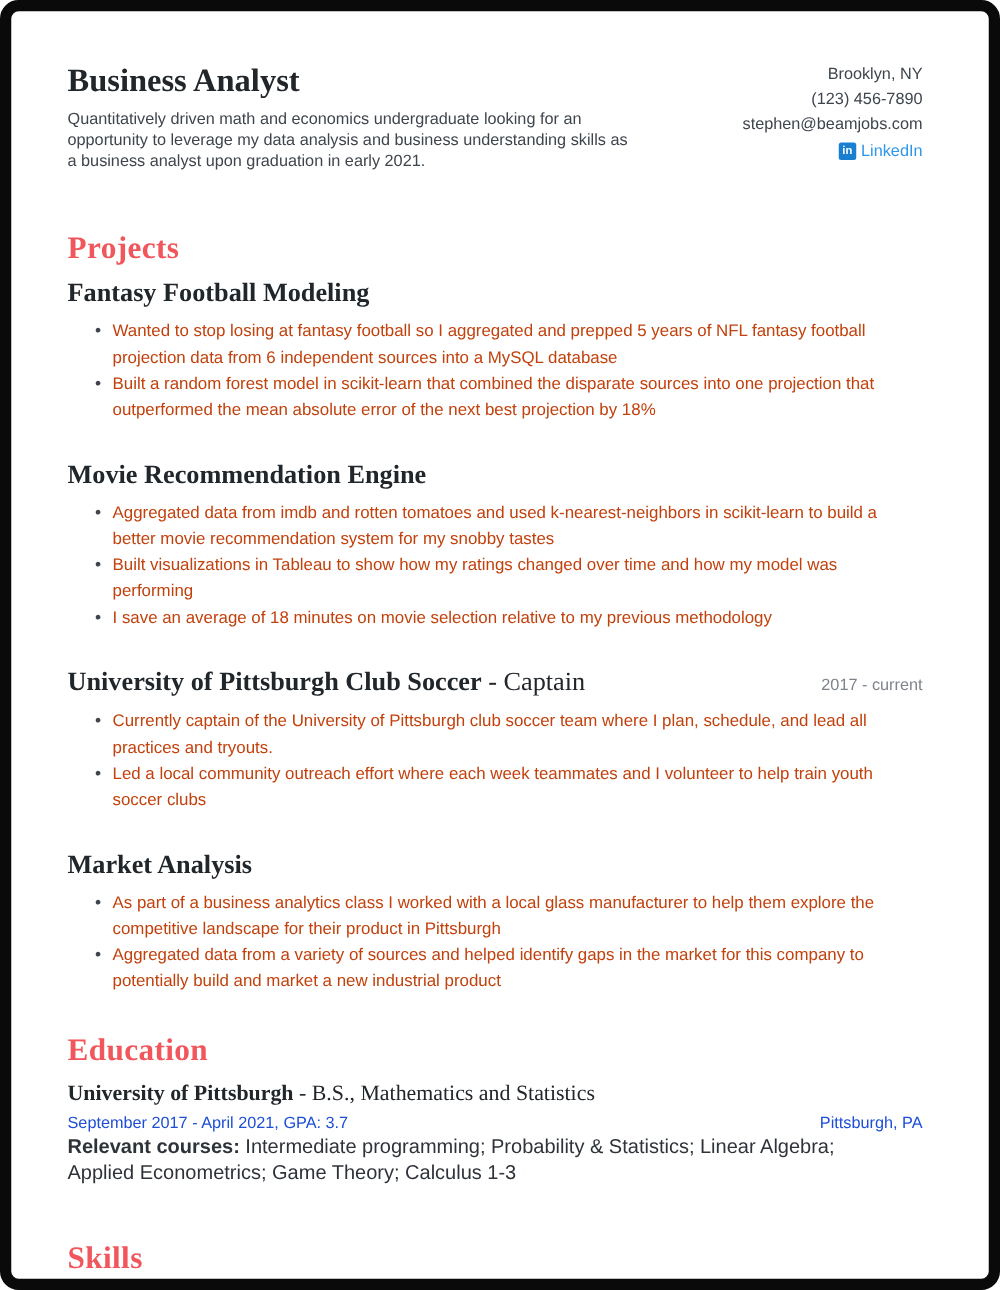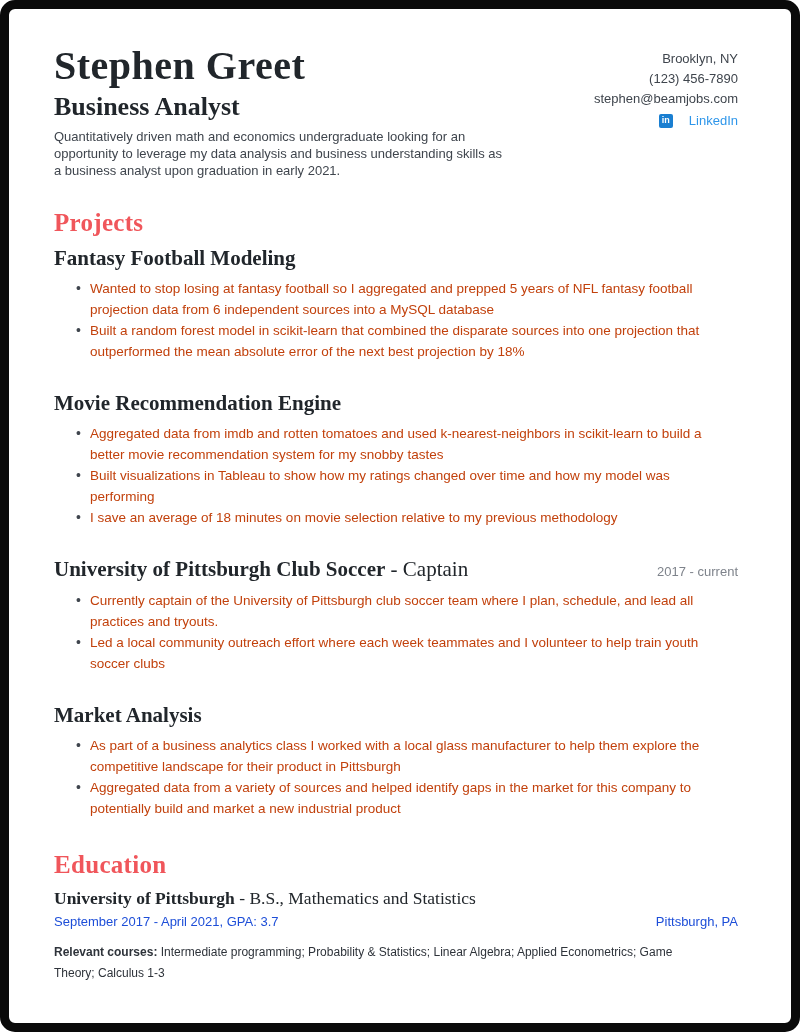--- a/index.html
+++ b/index.html
@@ -28,37 +28,37 @@
     font-weight: 700; font-size: 26px; line-height: 1.1;
     color: #21262b; margin-top: 6px;
   }
   .summary {
     margin-top: 6px; font-size: 13px; line-height: 17px;
     color: #3f454d; max-width: 452px;
   }
   .contact { text-align: right; font-size: 13px; line-height: 20px; color: #3f454d; padding-top: 4px; }
   .contact-row { display: block; }
   .linkedin-row {
-    display: inline-flex; align-items: center; gap: 16px;
+    display: inline-flex; align-items: center; gap: 4px;
     color: #2e96ea; cursor: pointer; text-decoration: none;
   }
   .linkedin-icon {
     display: inline-flex; align-items: center; justify-content: center;
     width: 14px; height: 14px; border-radius: 2px;
     background: #1a7fd1; color: #ffffff;
     font-size: 9px; font-weight: 700; line-height: 1;
   }
 
   
   .section-heading {
     font-family: "Liberation Serif", "DejaVu Serif", serif;
     font-weight: 700; font-size: 25px; line-height: 1.1;
     color: #f0565b; letter-spacing: 0.3px;
   }
-  .sh-projects  { margin-top: 30px; }
+  .sh-projects  { margin-top: 48px; }
   .sh-education { margin-top: 32px; }
   .sh-skills    { margin-top: 44px; }
 
   .entry { margin-top: 10px; }
   .entry + .entry { margin-top: 29px; }
   .entry-header { display: flex; justify-content: space-between; align-items: baseline; }
   .entry-title-line {
     font-family: "Liberation Serif", "DejaVu Serif", serif;
     font-size: 21px; color: #21262b; line-height: 1.2;
   }
@@ -82,32 +82,31 @@
   .edu-school-line {
     margin-top: 10px;
     font-family: "Liberation Serif", "DejaVu Serif", serif;
     font-size: 17.5px; color: #21262b; line-height: 1.2;
   }
   .edu-school { font-weight: 700; }
   .edu-meta-row {
     display: flex; justify-content: space-between;
     margin-top: 5px; font-size: 13px; color: #1d4ed8;
   }
-  .edu-courses { margin-top: 13px; font-size: 12px; line-height: 21px; color: #2e333a; max-width: 640px; }
+  .edu-courses { margin-top: 2px; font-size: 16px; line-height: 21px; color: #2e333a; max-width: 640px; }
   .edu-courses .label { font-weight: 700; }
 </style>
 </head>
 <body>
 
 <div class="page-frame">
   <div class="content">
 
     <div class="header">
       <div class="header-left">
-        <div class="resume-name">Stephen Greet</div>
         <div class="job-title">Business Analyst</div>
         <p class="summary">Quantitatively driven math and economics undergraduate looking for an opportunity to leverage my data analysis and business understanding skills as a business analyst upon graduation in early 2021.</p>
       </div>
       <div class="contact">
         <span class="contact-row">Brooklyn, NY</span>
         <span class="contact-row">(123) 456-7890</span>
         <span class="contact-row">stephen@beamjobs.com</span>
         <span class="contact-row">
           <a class="linkedin-row">
             <span class="linkedin-icon">in</span>

